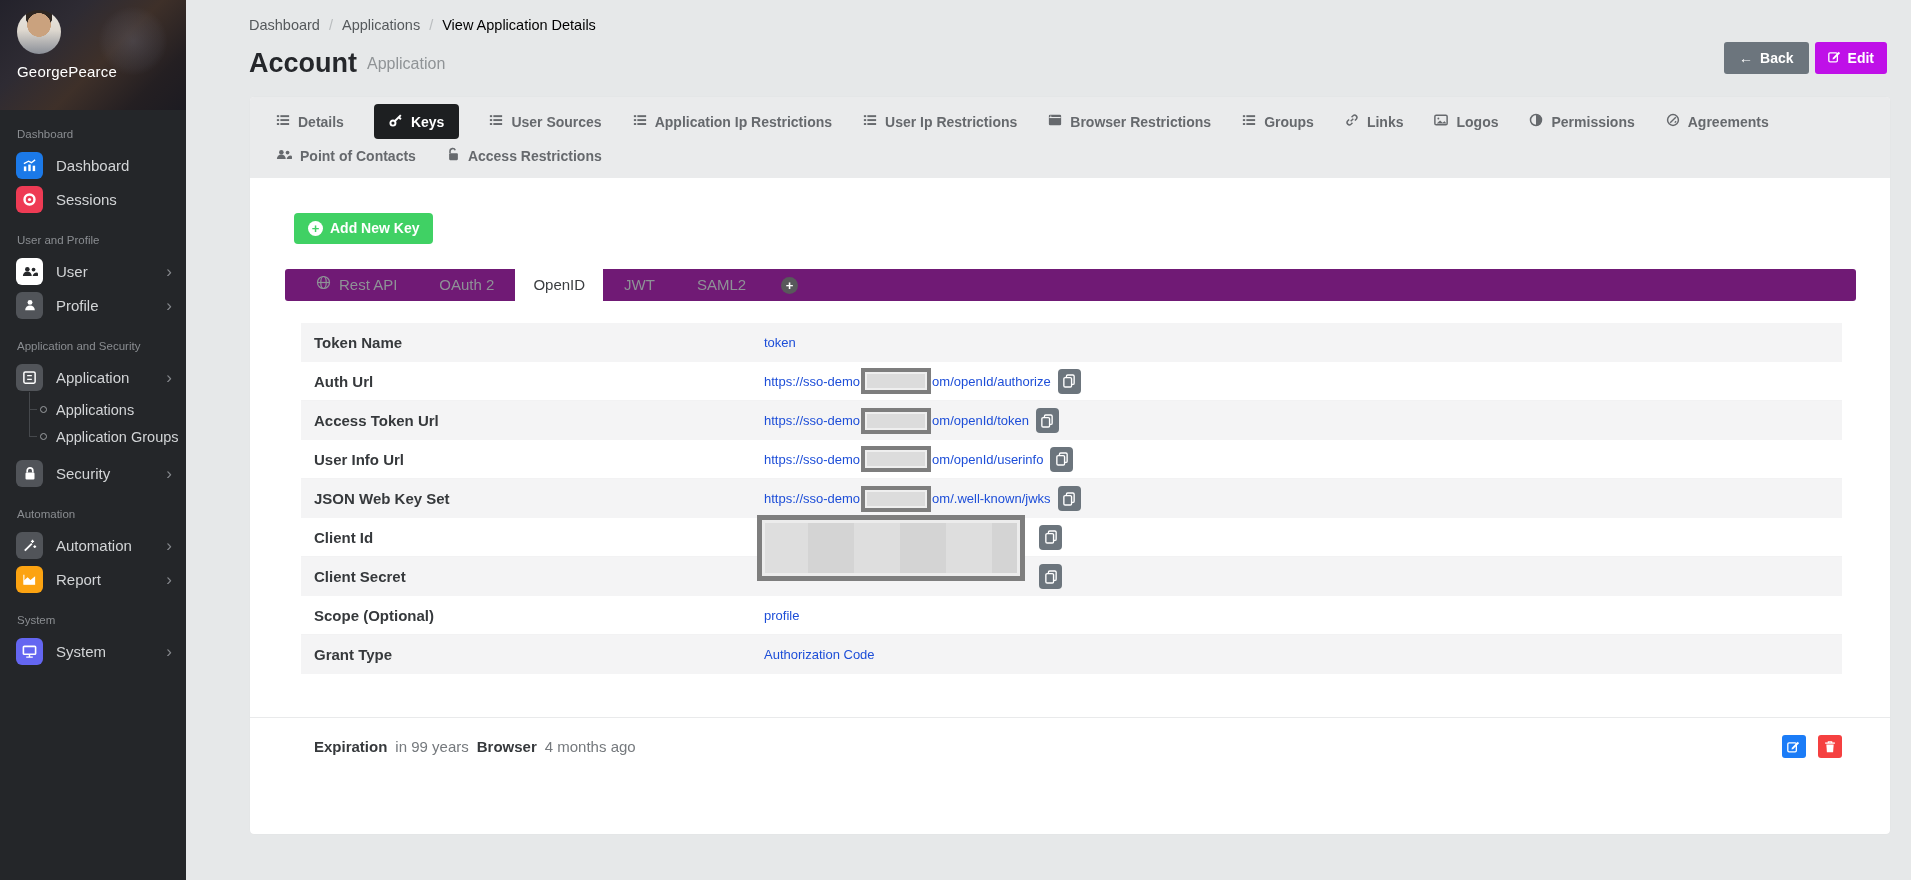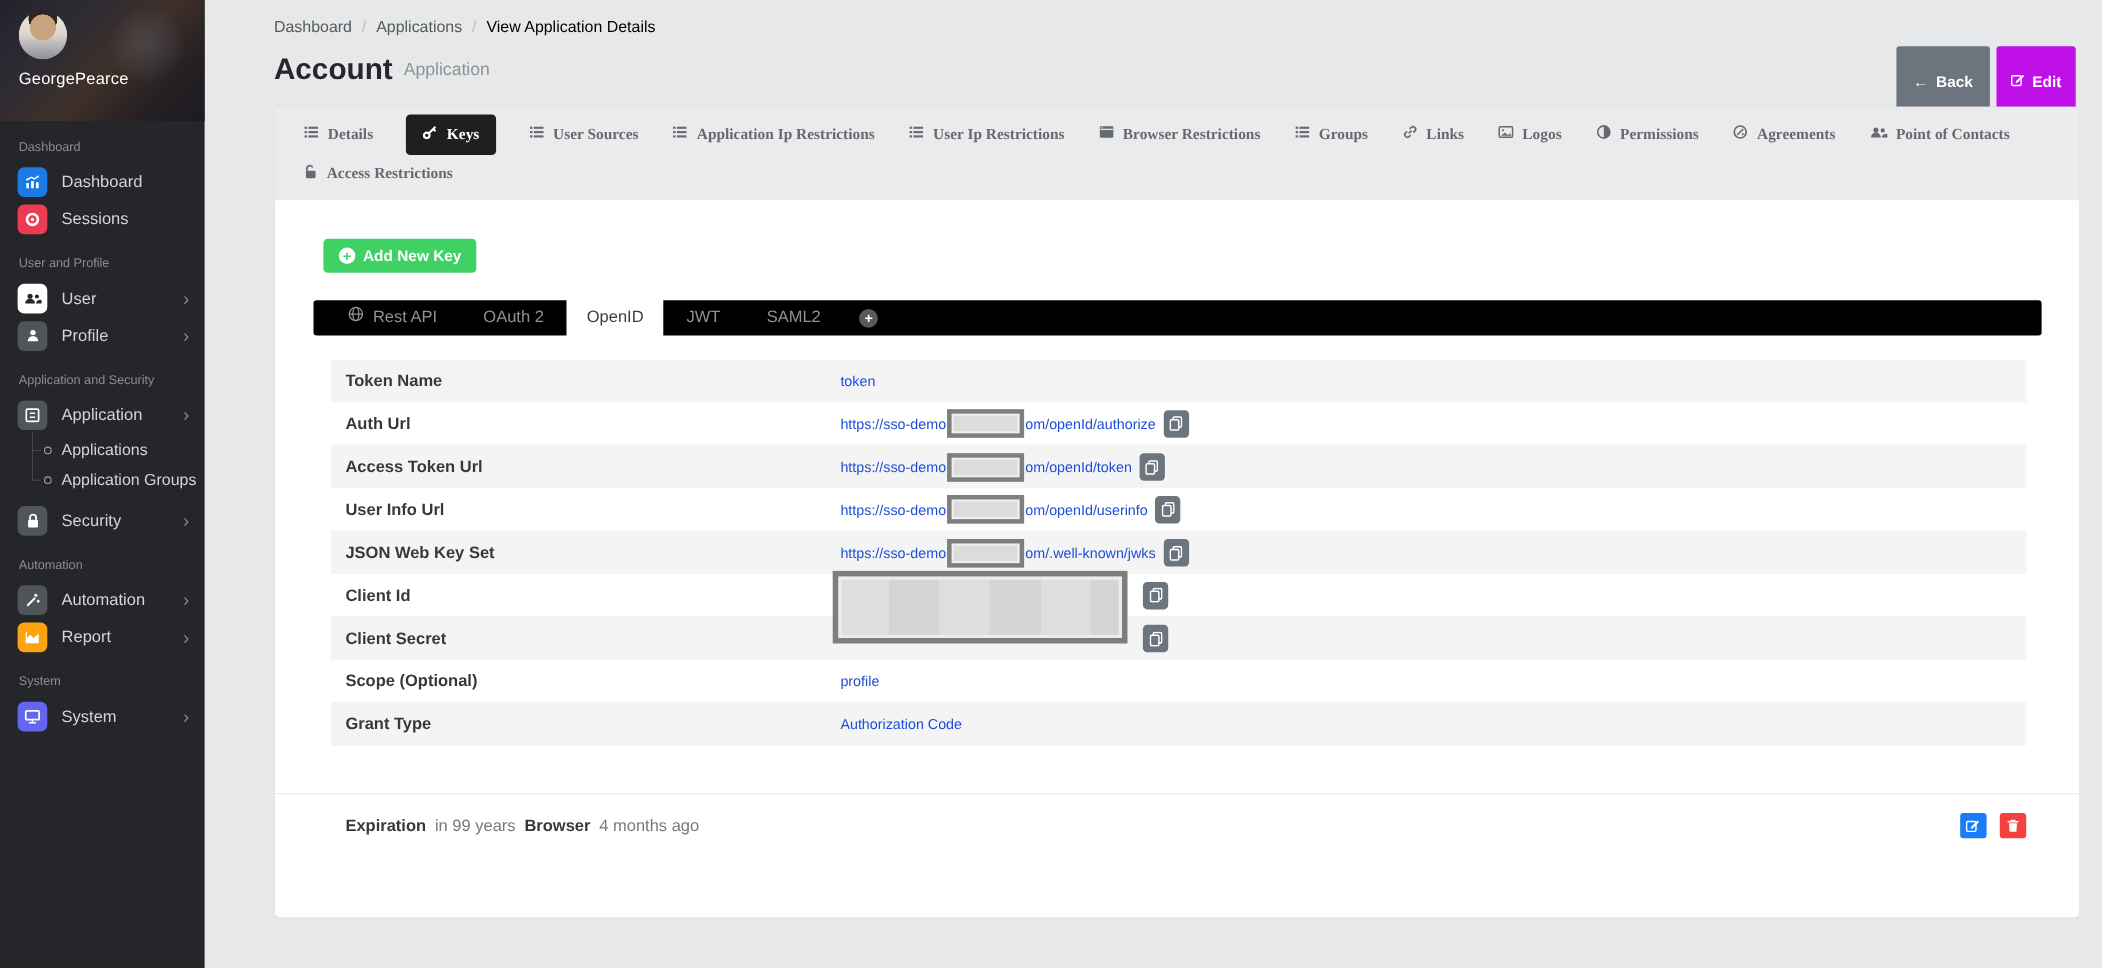--- a/index.html
+++ b/index.html
@@ -42,38 +42,38 @@
   .breadcrumb { position:absolute; left:28px; top:17px; font-size:14.5px; color:#55595c; display:flex; gap:9px; align-items:center; }
   .breadcrumb .sep { color:#b9bcbe; }
   .breadcrumb .current { color:#000000; }
   .page-title-row { position:absolute; left:28px; top:48px; display:flex; align-items:center; gap:10px; }
   .page-title { font-size:27px; font-weight:bold; color:#25272b; }
   .page-subtitle { font-size:16px; color:#8f9396; }
   .header-actions { position:absolute; right:24px; top:42px; display:flex; gap:6px; }
   .btn { border:none; border-radius:3px; color:#fff; font-size:14px; font-weight:bold; cursor:pointer;
          display:inline-flex; align-items:center; gap:7px; font-family:inherit; }
   .btn-back { background:#6c757d; padding:8px 15px; }
-  .btn-edit { background:#bf10e8; padding:24px 13px; }
+  .btn-edit { background:#bf10e8; padding:8px 13px; }
 
   
   .card { position:absolute; left:29px; top:97px; width:1640px; height:737px; background:#fff; border-radius:4px;
           box-shadow:0 0 1px rgba(0,0,0,.08); }
   .card-tabs { background:#eaebec; border-radius:4px 4px 0 0; padding:16px 26px 14px; display:flex; flex-wrap:wrap;
                column-gap:31px; row-gap:17px; }
-  .tab { display:inline-flex; align-items:center; gap:8px; font-size:14px; font-weight:bold; color:#66696d; cursor:pointer;font-family:Liberation Serif, serif; }
+  .tab { display:inline-flex; align-items:center; gap:8px; font-size:14px; font-weight:bold; color:#66696d; cursor:pointer; }
   .tab svg { flex:0 0 auto; }
   .tab.active { background:#1d1f21; color:#fff; padding:9px 15px; border-radius:4px; margin:-9px -1px; }
 
   .card-body { position:relative; }
 
   .btn-addkey { background:#40d164; margin:35px 0 0 44px; padding:7px 14px 8px; border-radius:4px; font-size:14px; }
   .plus-circle { width:15px; height:15px; border-radius:50%; background:#fff; color:#40d164; font-size:13px; font-weight:bold;
                  display:inline-flex; align-items:center; justify-content:center; line-height:1; }
 
-  .key-tabs { margin:25px 34px 0 35px; height:32px; background:#000000; border-radius:3px; display:flex; align-items:center;
+  .key-tabs { margin:25px 34px 0 35px; height:32px; background:#701a75; border-radius:3px; display:flex; align-items:center;
               padding-left:10px; position:relative; }
   .ktab { font-size:15px; color:#8e9296; padding:0 21px; line-height:32px; cursor:pointer; display:inline-flex; align-items:center; gap:8px; }
   .ktab.active { background:#fff; color:#3a3d40; position:relative; height:40px; line-height:40px; border-radius:3px; padding:0 18px; }
   .ktab-add { width:17px; height:17px; border-radius:50%; background:#58595b; color:#fff; font-size:13px; font-weight:bold;
               display:inline-flex; align-items:center; justify-content:center; margin-left:14px; cursor:pointer; line-height:1; }
 
   
   .kv-table { margin:22px 48px 0 51px; position:relative; }
   .kv-row { display:flex; align-items:center; height:39px; overflow:visible; }
   .kv-row.odd { background:#f4f4f5; }

